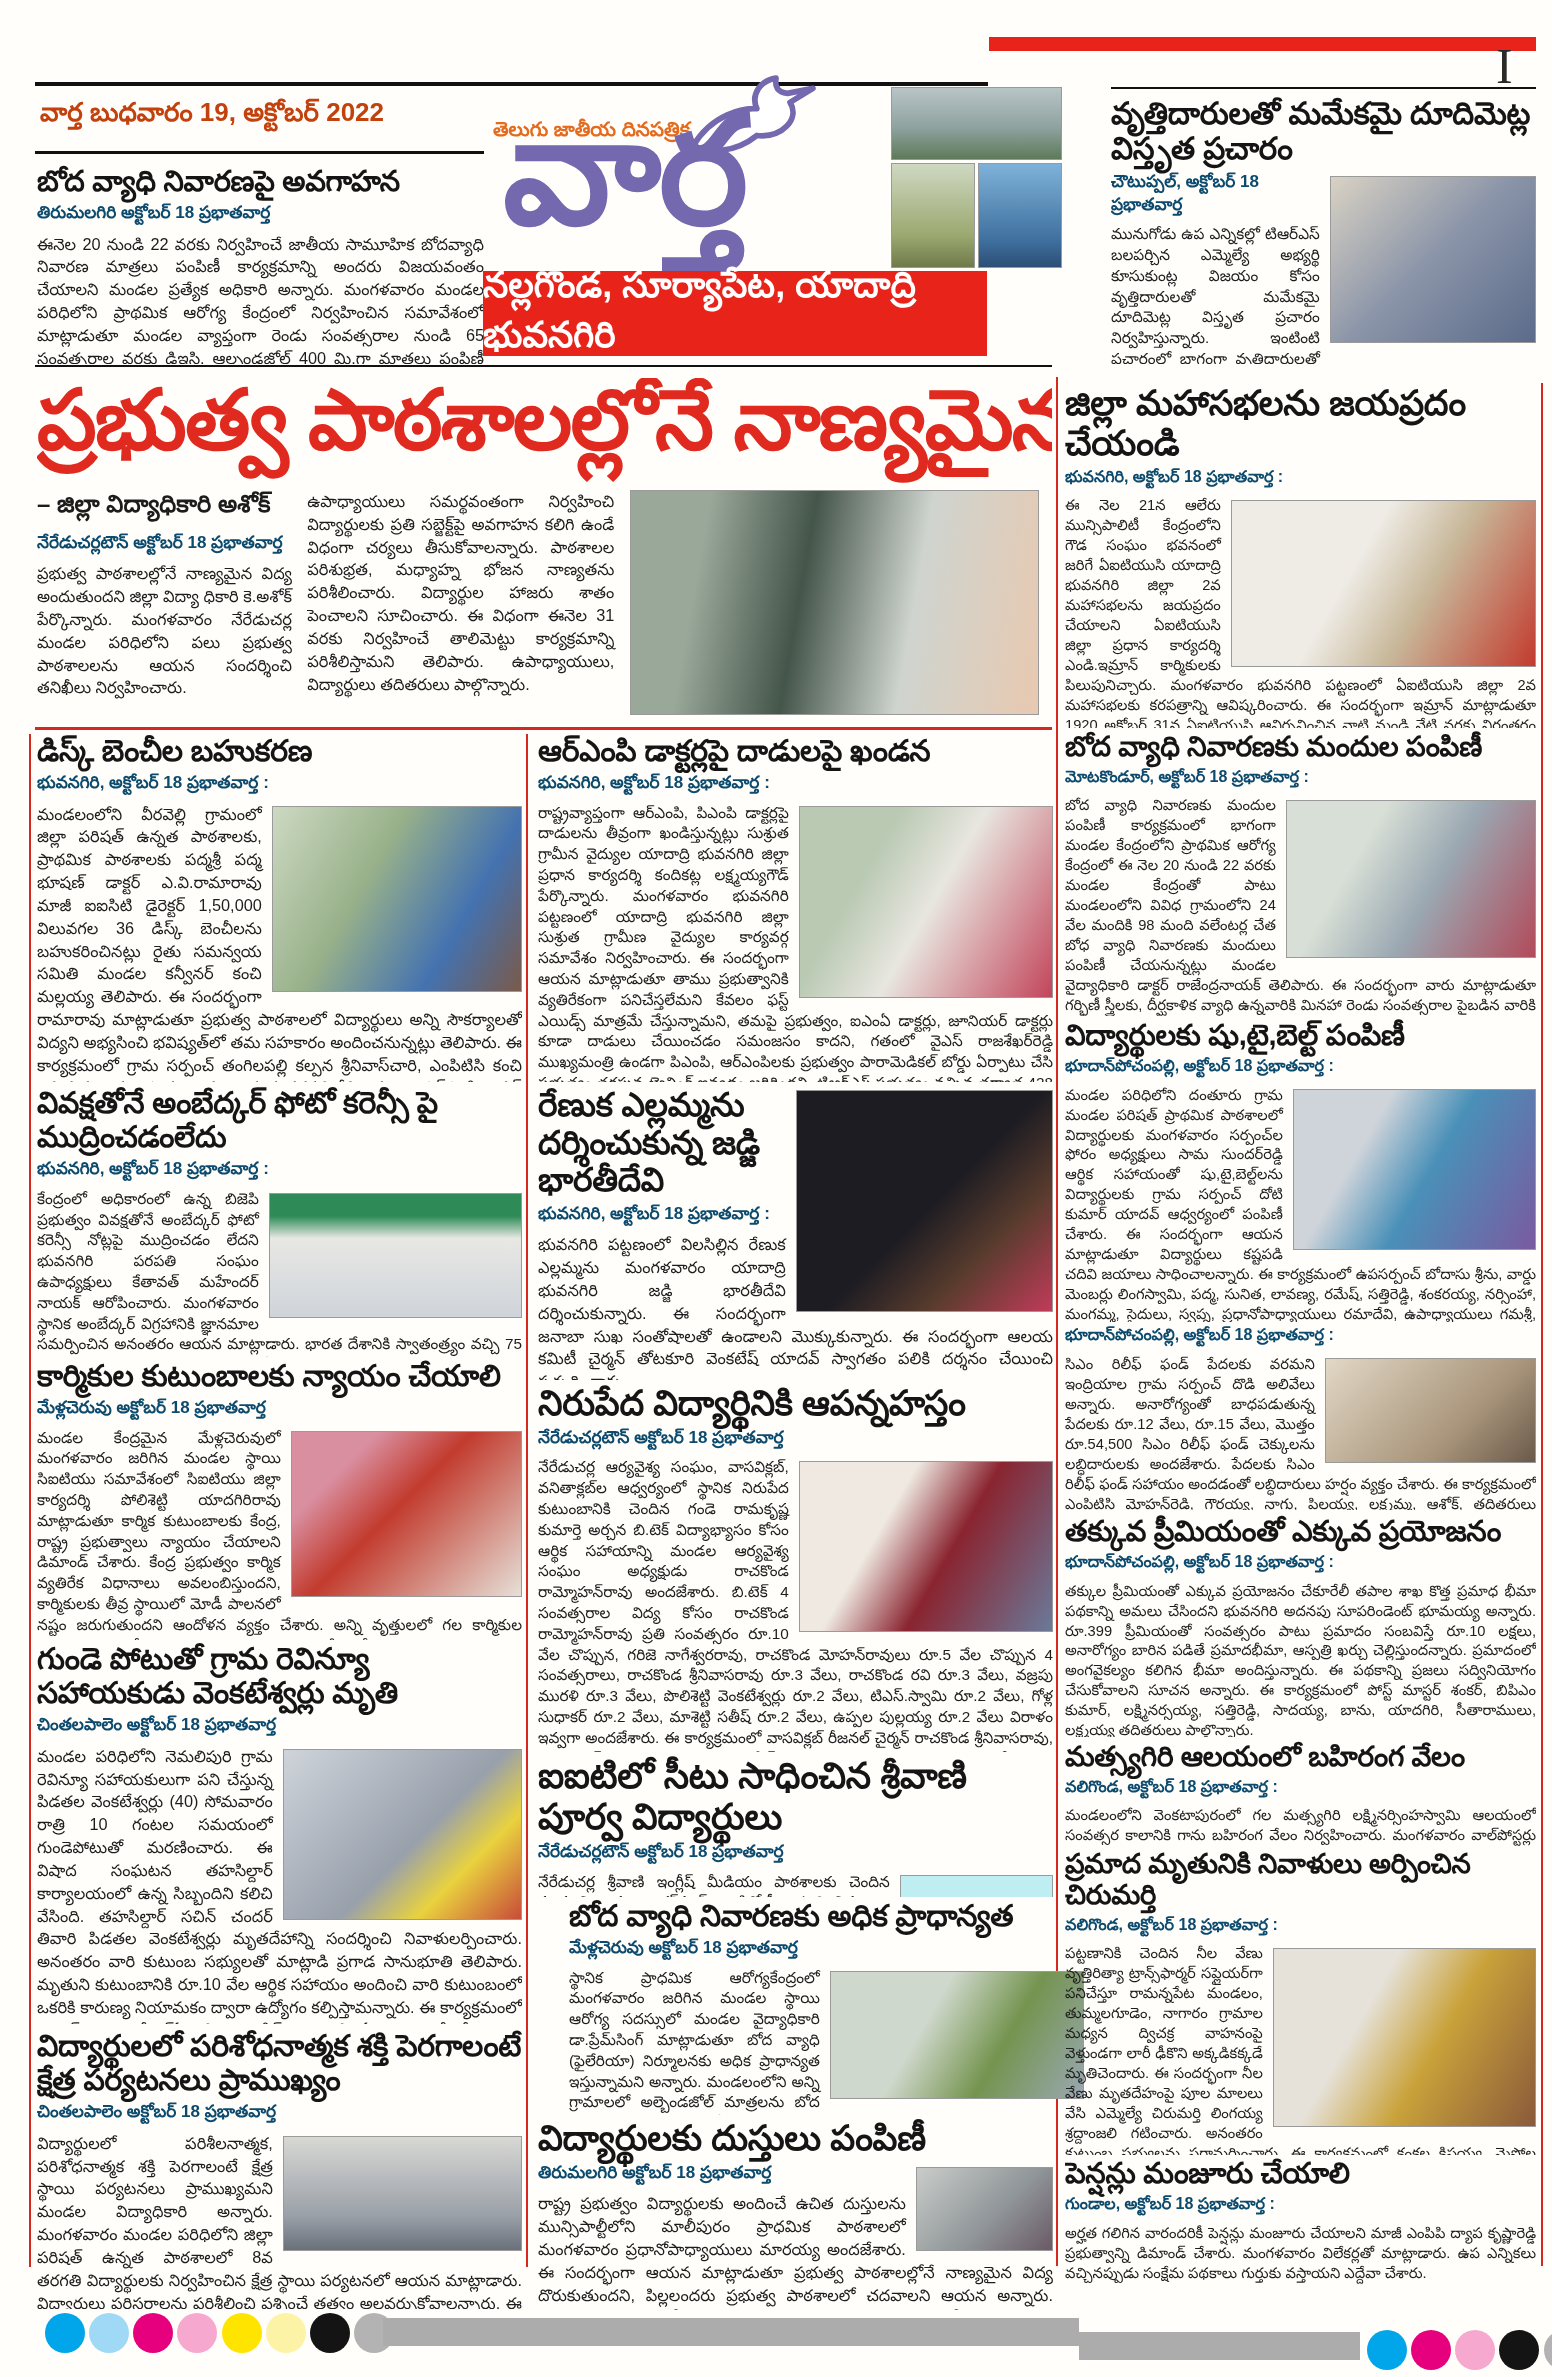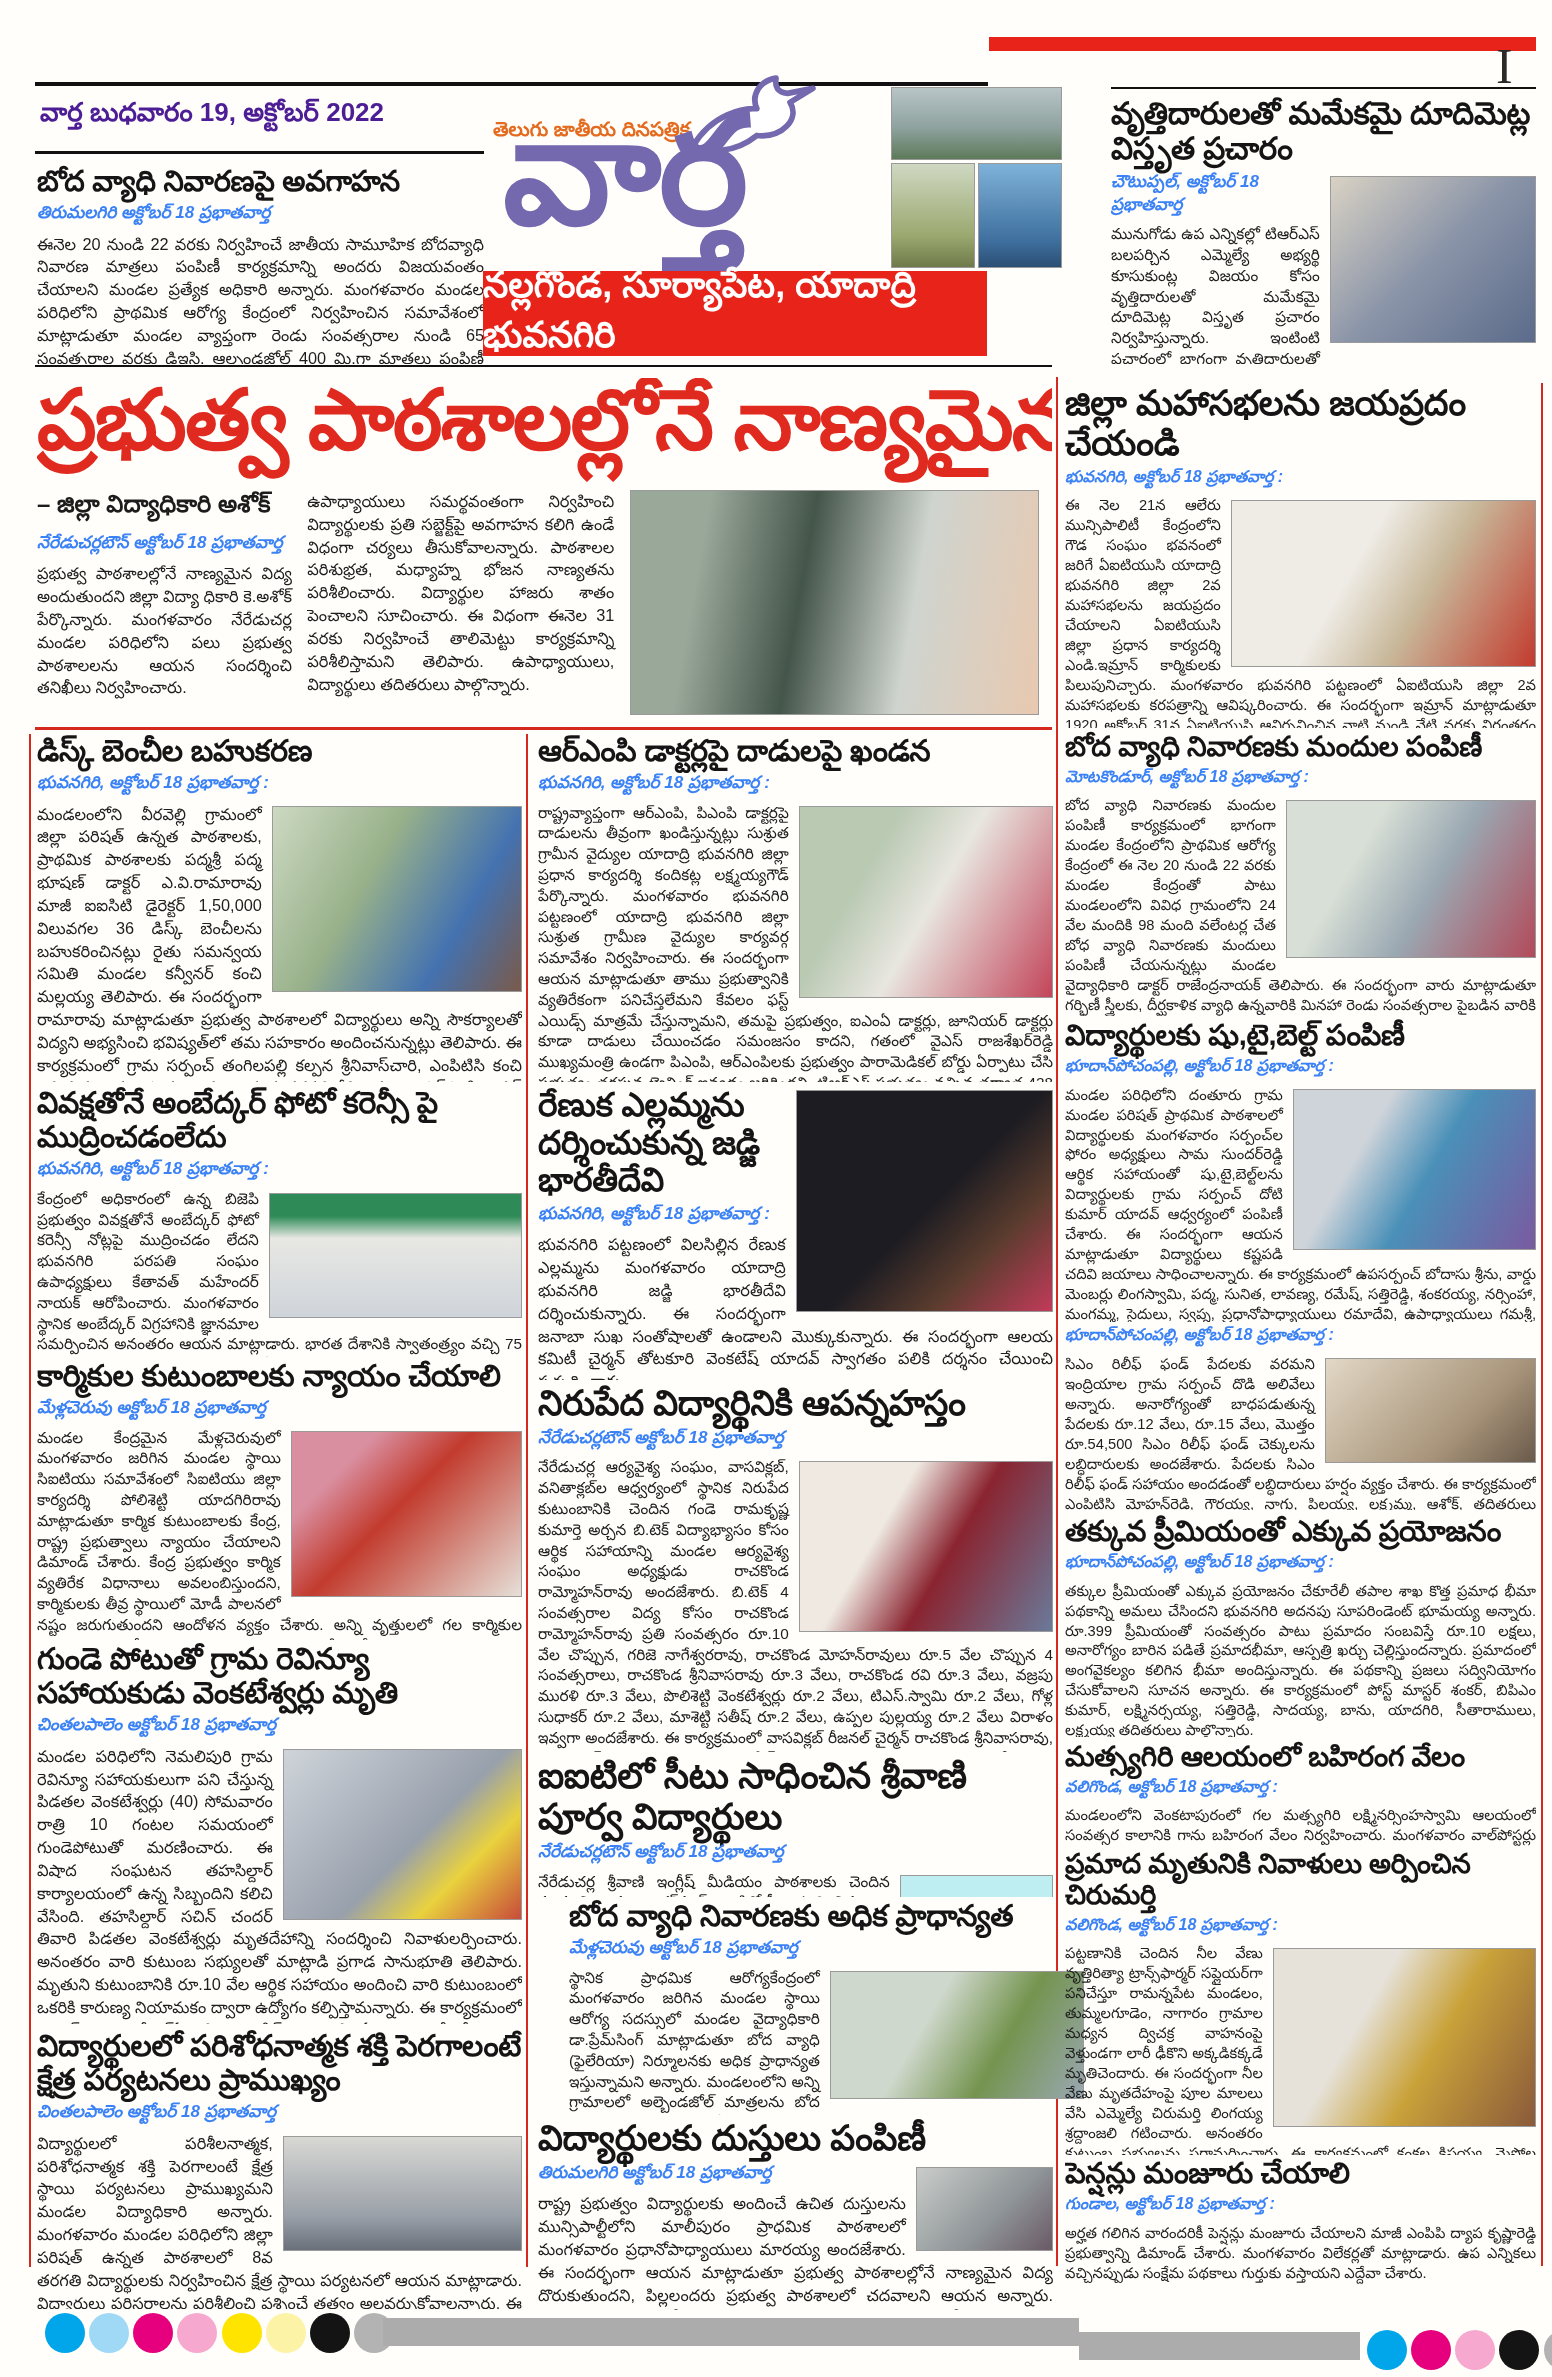--- a/index.html
+++ b/index.html
@@ -8,21 +8,21 @@
     font-family:"Liberation Sans","DejaVu Sans",sans-serif;color:#1c1c1c;
     overflow:hidden;margin:0 auto;
   }
   .abs{position:absolute;}
   .hr{position:absolute;background:#111;}
   .hr-red{position:absolute;background:#d5281e;}
   .vr{position:absolute;width:1.9px;background:#d5281e;}
   .art{position:absolute;overflow:hidden;}
   .hl{font-weight:bold;color:#151515;line-height:1.14;letter-spacing:-0.3px;margin:0 0 5.1px 0;}
   .h-std{font-size:30px;}
-  .dl{font-weight:bold;font-size:17px;color:#3b82f6;margin:1.3px 0 6.4px 0;font-style:italic;}
+  .dl{font-weight:bold;font-size:17px;color:#0c4a6e;margin:1.3px 0 6.4px 0;}
   .bd{font-size:16.3px;line-height:1.4;text-align:justify;margin:0;color:#1d1d1d;}
   .bd-sm{font-size:15.3px;line-height:1.36;}
   .ph{float:right;margin:3.8px 0 6.4px 10.2px;border:0.6px solid #9a9a9a;box-sizing:border-box;}
   .photo{border:0.6px solid #9a9a9a;box-sizing:border-box;}
   
   .f-dam{background:linear-gradient(180deg,#b8c4c6,#8fa3a0 55%,#5d7a5a);}
   .f-temple{background:linear-gradient(180deg,#cfd8c2,#9aa86f 70%,#6f7a4a);}
   .f-city{background:linear-gradient(180deg,#7fb2d9,#3e6f9e 75%,#2c4e74);}
   .f-men{background:linear-gradient(135deg,#d9d2c4,#8a94a8 50%,#5b6b8a);}
   .f-lead{background:linear-gradient(100deg,#9aa89a 18%,#44554a 42%,#cfd4cf 68%,#e8c9b0);}
@@ -38,21 +38,21 @@
   .f-health{background:linear-gradient(120deg,#cfd8cc 38%,#74944f 66%,#9aa8b2);}
   .f-clothes{background:linear-gradient(135deg,#c9ccc9,#8f9598 58%,#6a5a66);}
   .f-aituc{background:linear-gradient(120deg,#efece6 40%,#c8b89a 62%,#c23b2e);}
   .f-medic{background:linear-gradient(120deg,#d8dfd6 30%,#9aa8b2 58%,#b24a5a);}
   .f-shoe{background:linear-gradient(120deg,#cfd4da 30%,#4a90b8 55%,#7a5aa0);}
   .f-house{background:linear-gradient(135deg,#e2d8c6,#a8947a 65%,#6a5a4a);}
   .f-funeral{background:linear-gradient(120deg,#e6e2da 35%,#c9a23a 60%,#8a5a3a);}
 
   .masthead-title{font-weight:bold;color:#7468ae;letter-spacing:-2.6px;}
   .band{background:#e8231a;color:#fff;font-weight:bold;display:flex;align-items:center;justify-content:center;}
-  .red-text{color:#4c1d95;}
+  .red-text{color:#c2410c;}
   .lead-hl{font-weight:bold;color:#e02a1f;font-size:84px;letter-spacing:-1.9px;line-height:1.0;white-space:nowrap;}
   .lead-sub{font-weight:bold;font-size:24px;margin:0 0 9px 0;}
   .dot{display:inline-block;width:40px;height:40px;border-radius:50%;margin-right:1.3px;vertical-align:middle;}
   .bar{position:absolute;background:#acacac;}
   .pgno{font-family:"Liberation Serif","DejaVu Serif",serif;font-size:50px;color:#2a2a2a;}
   .tagline{font-weight:bold;font-size:20px;color:#e46a1e;}
 </style>
 </head>
 <body>
 

